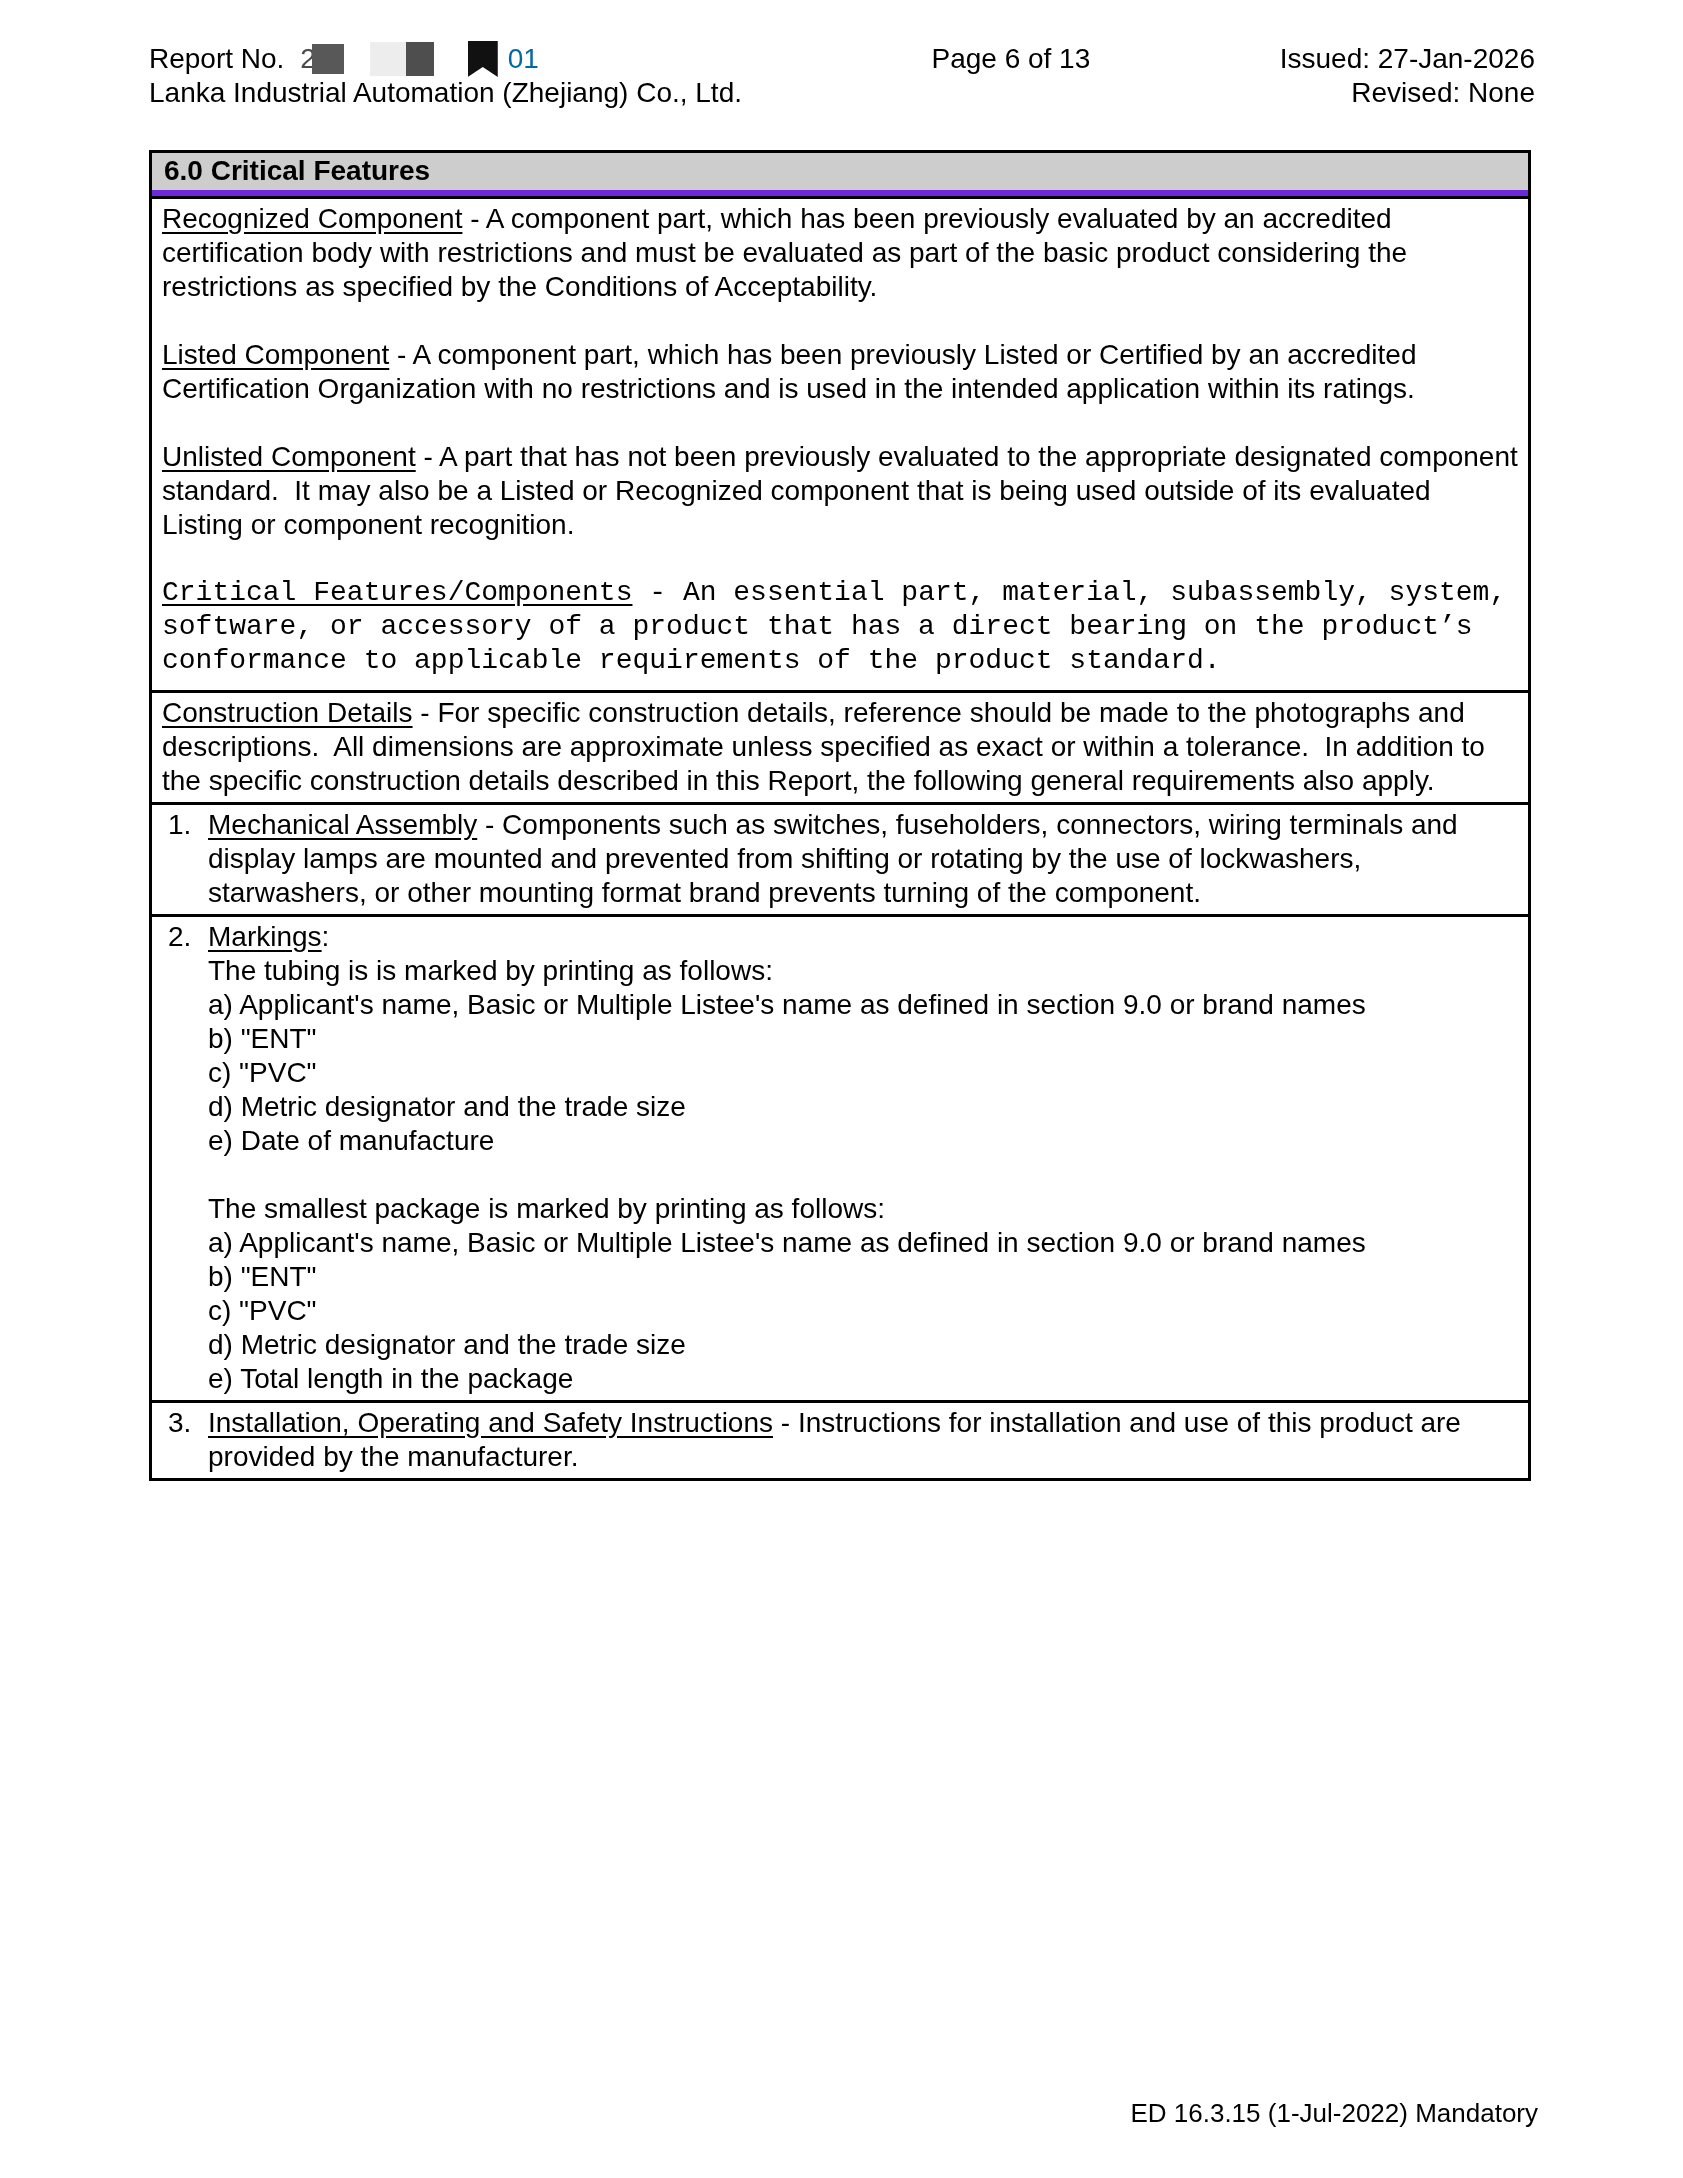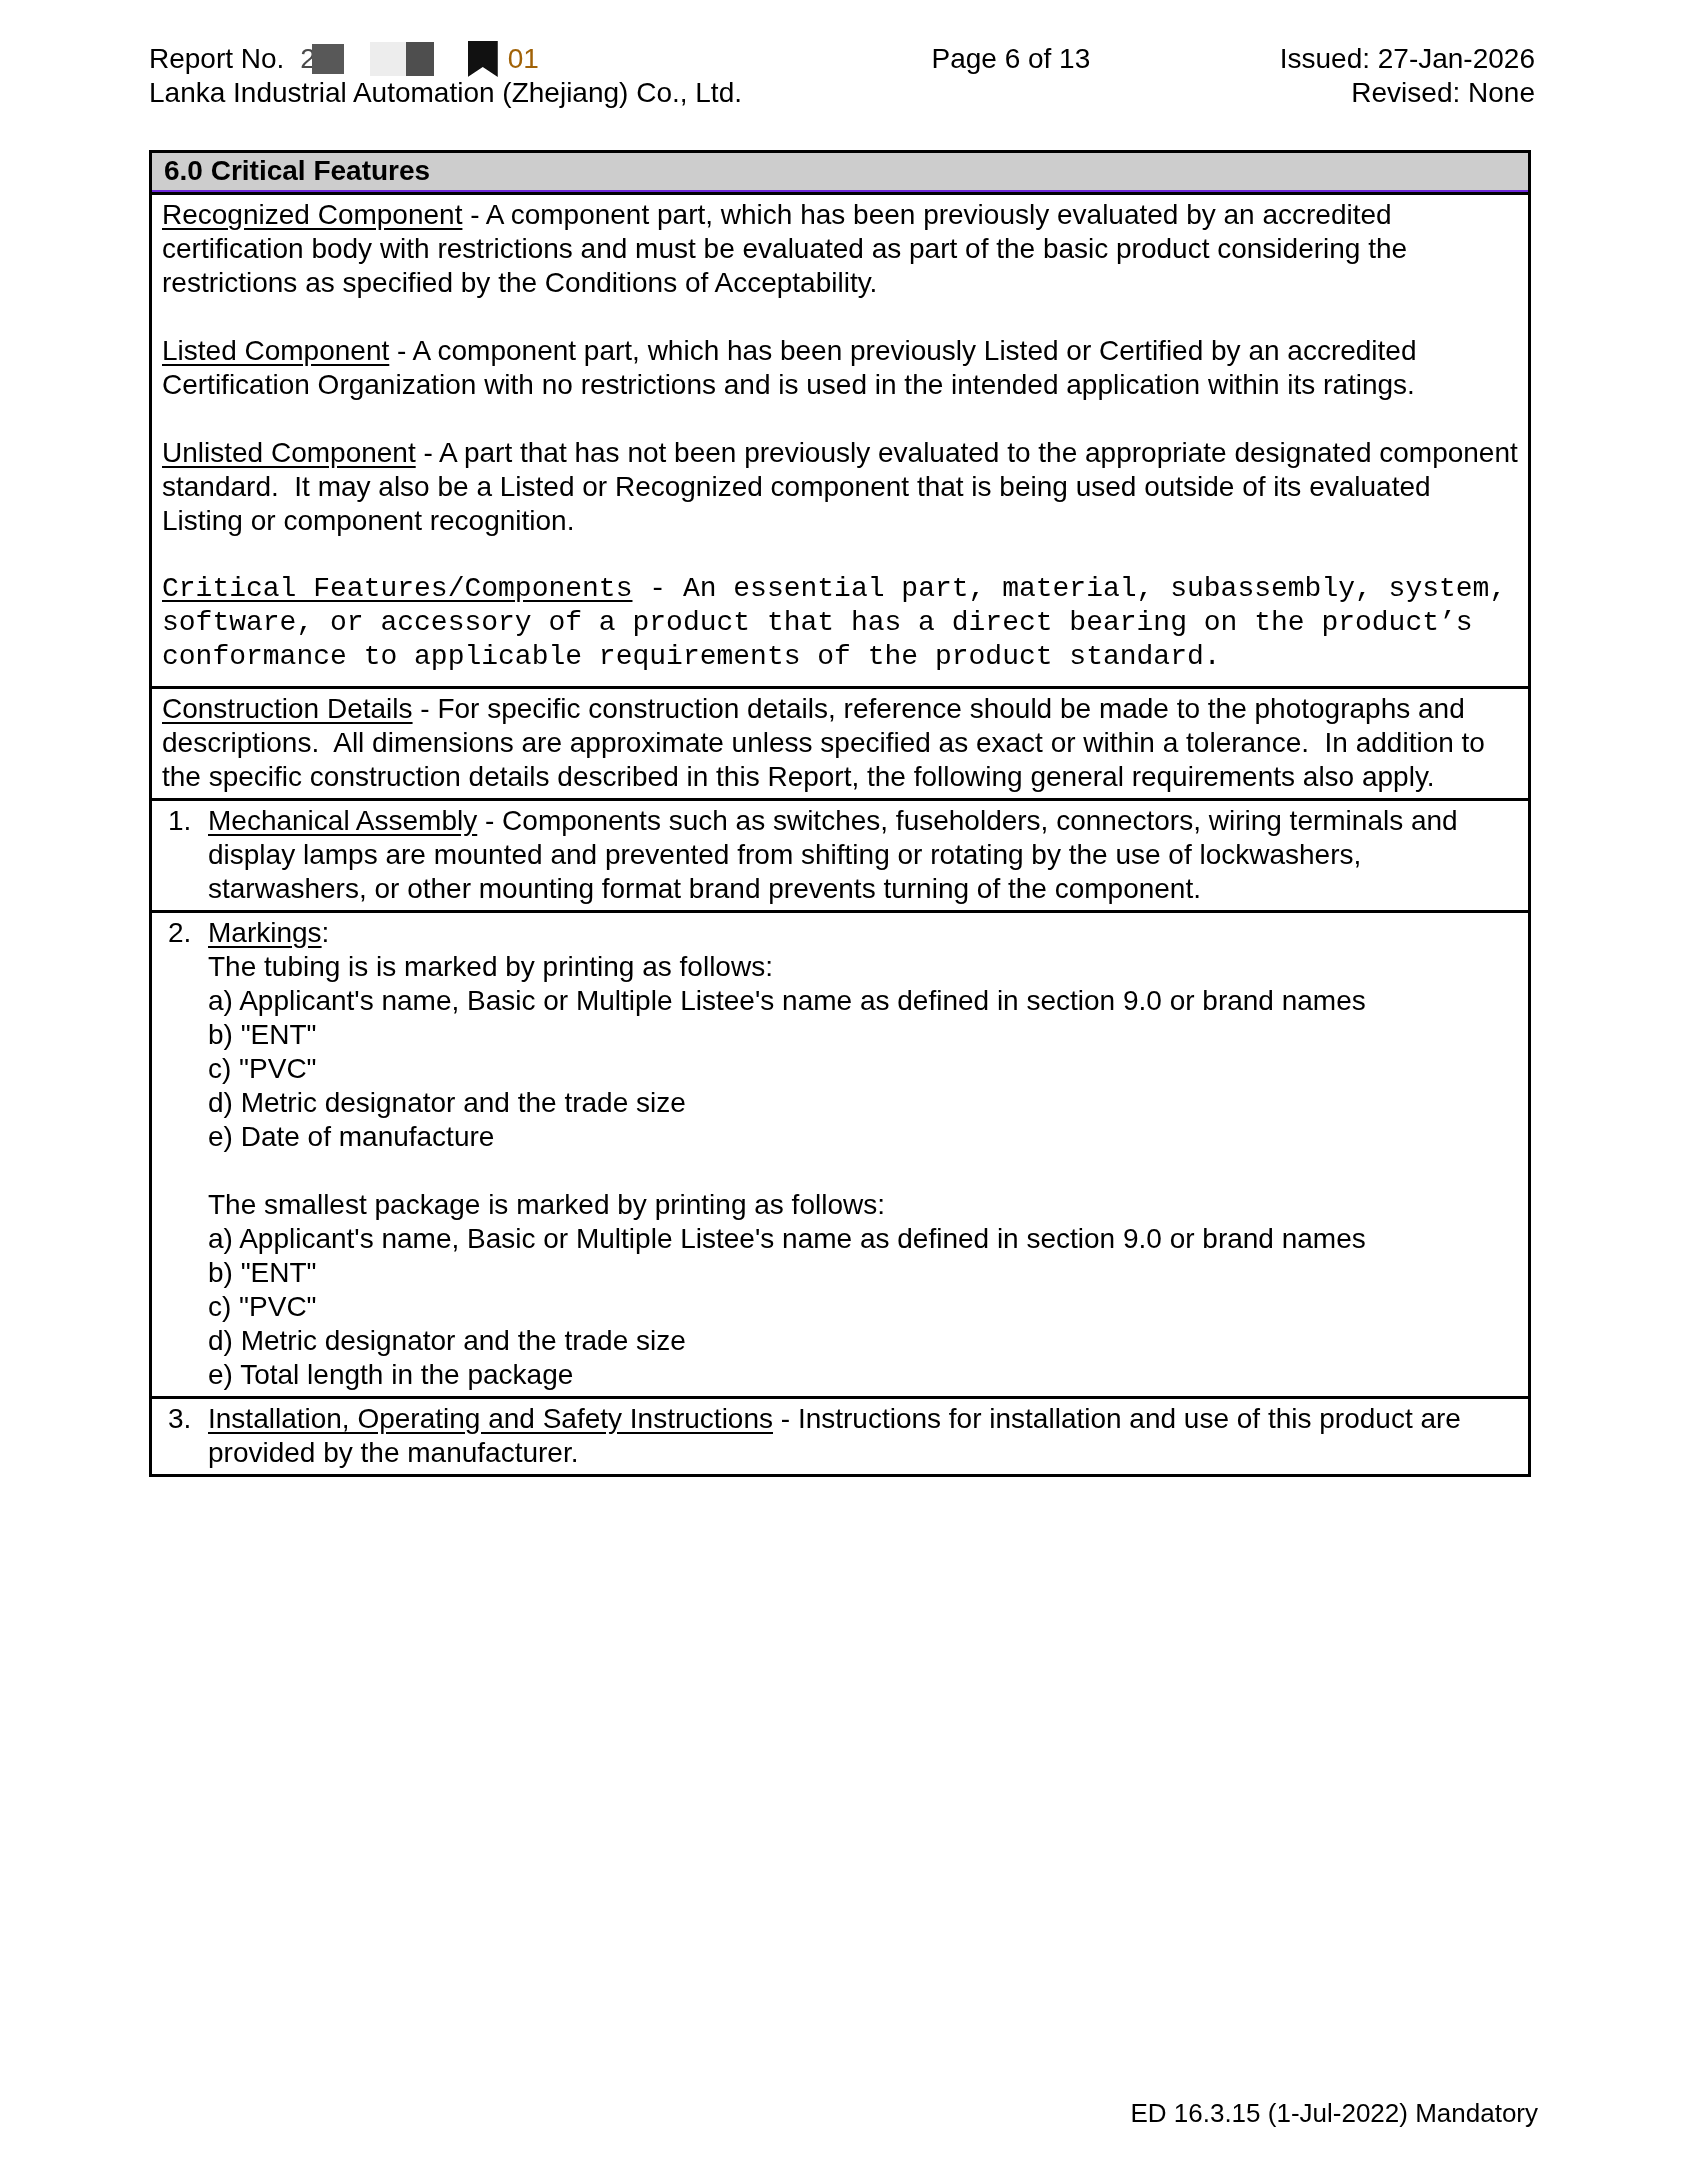--- a/index.html
+++ b/index.html
@@ -26,32 +26,32 @@
   .redact { display:inline-flex; align-items:center; height:34px; vertical-align:bottom; margin-left:8px; }
   .rx { display:inline-block; }
   .rx-partial { color:#4a4a4a; margin-right:-4px; }
   .rx-a { width:32px; height:30px; background:#585858; }
   .rx-gap { width:26px; }
   .rx-b { width:36px; height:34px; background:#ededed; }
   .rx-c { width:28px; height:34px; background:#4e4e4e; }
   .rx-gap2 { width:34px; }
   .rx-d { width:30px; height:36px; background:#111;
           clip-path:polygon(0 0,100% 0,100% 100%,50% 72%,0 100%); }
-  .rx-tail { color:#a16207; margin-left:10px; }
+  .rx-tail { color:#0369a1; margin-left:10px; }
   
   .tbl {
     position:absolute; left:149px; top:150px; width:1382px;
     border:3px solid #000;
     box-sizing:border-box;
   }
   .row { padding:3px 10px 4px 10px; box-sizing:border-box; }
   .row + .row { border-top:3px solid #000; }
   .title-row {
     font-weight:bold;
-    border-bottom:2px solid #6d28d9;
+    border-bottom:6px solid #6d28d9;
     padding:1px 10px 2px 12px;
   }
   .defs p { margin:0 0 34px 0; }
   .defs p:last-child { margin-bottom:8px;font-family:Liberation Mono, monospace; }
   .cellp { margin:0; }
   .u { text-decoration:underline; text-underline-offset:4px; }
   .item { display:flex; }
   .item .num { flex:none; width:46px; padding-left:6px; box-sizing:border-box; }
   .item .itxt { flex:1; }
   .mline { min-height:34px; }

